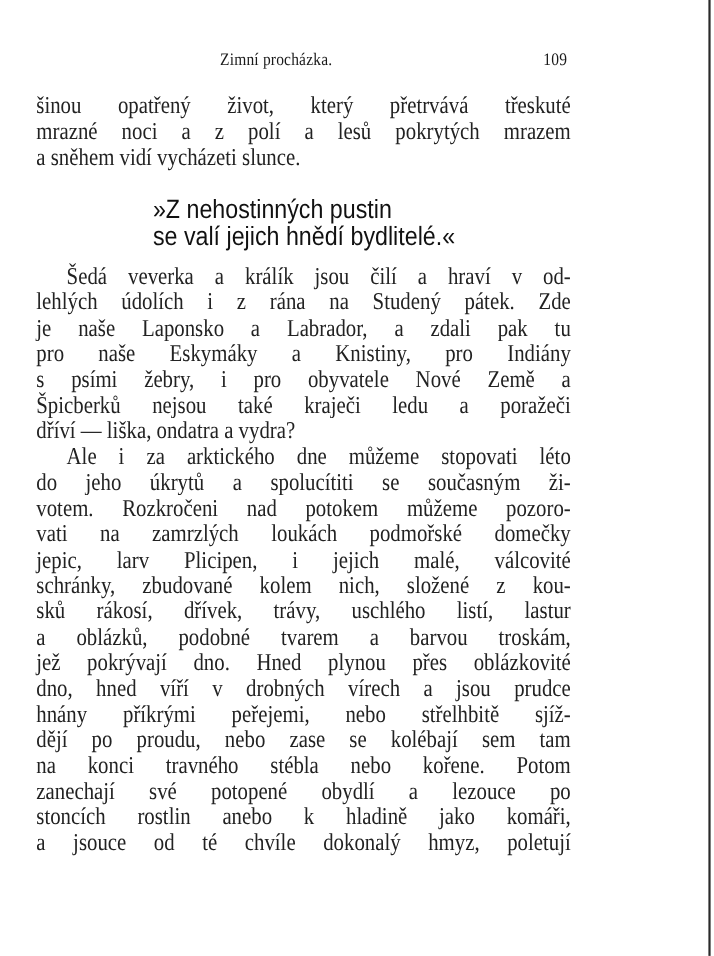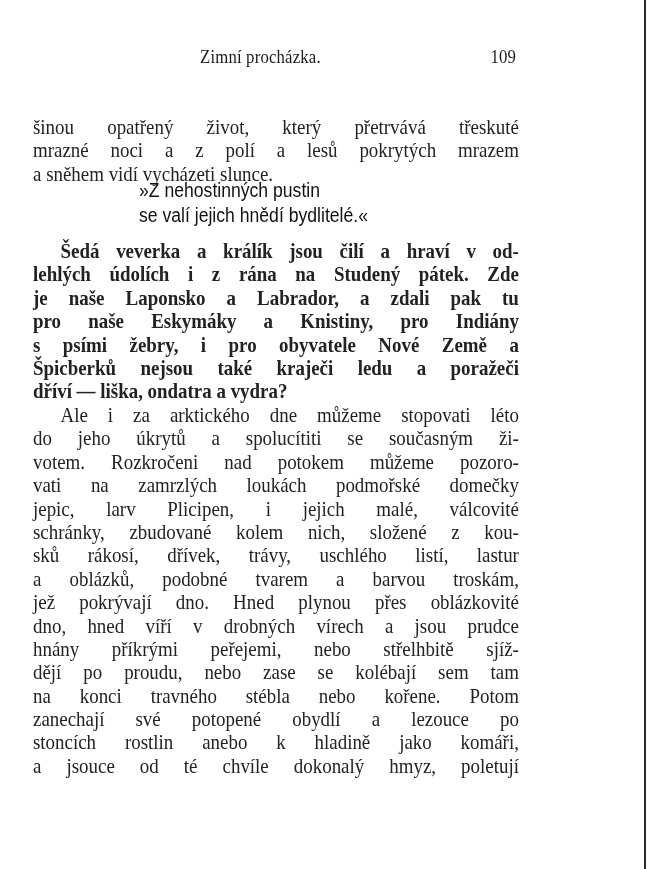--- a/index.html
+++ b/index.html
@@ -5,61 +5,61 @@
     html, body { margin: 0; padding: 0; }
     body {
       width: 649px; height: 869px; background: #ffffff; position: relative; overflow: hidden;
       font-family: "Liberation Serif", "DejaVu Serif", serif; color: #1a1a1a;
     }
     .page-border {
       position: absolute; left: 644px; top: 0; width: 2px; height: 869px; background: #2a2a2a;
     }
     .running-head {
       position: absolute; top: 46px; left: 200px; width: 318px; height: 22px;
-      font-size: 19px; letter-spacing: 0.2px;
+      font-size: 16px; letter-spacing: 0.2px;
     }
     .running-head .title { position: absolute; left: 0; top: 0; transform: scaleX(0.88); transform-origin: left; }
     .running-head .num { position: absolute; right: 2px; top: 0; transform: scaleX(0.88); transform-origin: right; }
     .body-text { position: absolute; left: 33px; width: 486px; }
     .line {
       height: 23.4px; line-height: 23.4px; font-size: 22px; white-space: nowrap;
       text-align: justify; text-align-last: justify;
       transform: scaleX(0.86); transform-origin: left; width: 565px;
       color: #222;
     }
     .line.last { text-align-last: left; }
     .line.indent { padding-left: 32px; box-sizing: border-box; }
     .epigraph {
       position: absolute; left: 139px; top: 178px;
-      font-family: "Liberation Sans", "DejaVu Sans", sans-serif; font-size: 20px; color: #111;
+      font-family: "Liberation Sans", "DejaVu Sans", sans-serif; font-size: 24px; color: #111;
     }
     .epigraph .eline { height: 25px; line-height: 25px; white-space: nowrap; transform: scaleX(0.88); transform-origin: left; }
   </style>
 </head>
 <body>
 
 <div class="page-border"></div>
 
 <div class="running-head">
   <span class="title">Zimní procházka.</span>
   <span class="num">109</span>
 </div>
 
-<div class="body-text" style="top:84px;margin-top:31px;">
+<div class="body-text" style="top:84px;">
   <div class="line">šinou opatřený život, který přetrvává třeskuté</div>
   <div class="line">mrazné noci a z polí a lesů pokrytých mrazem</div>
   <div class="line last">a sněhem vidí vycházeti slunce.</div>
 </div>
 
 <div class="epigraph">
   <div class="eline">»Z nehostinných pustin</div>
   <div class="eline">se valí jejich hnědí bydlitelé.«</div>
 </div>
 
-<div class="body-text" style="top:239px;font-weight:bold;">
+<div class="body-text" style="top:239px;">
   <div class="line indent">Šedá veverka a králík jsou čilí a hraví v od-</div>
   <div class="line">lehlých údolích i z rána na Studený pátek. Zde</div>
   <div class="line">je naše Laponsko a Labrador, a zdali pak tu</div>
   <div class="line">pro naše Eskymáky a Knistiny, pro Indiány</div>
   <div class="line">s psími žebry, i pro obyvatele Nové Země a</div>
   <div class="line">Špicberků nejsou také kraječi ledu a poražeči</div>
   <div class="line last">dříví — liška, ondatra a vydra?</div>
 </div>
 
 <div class="body-text" style="top:403px;font-family:Liberation Serif, serif;">

